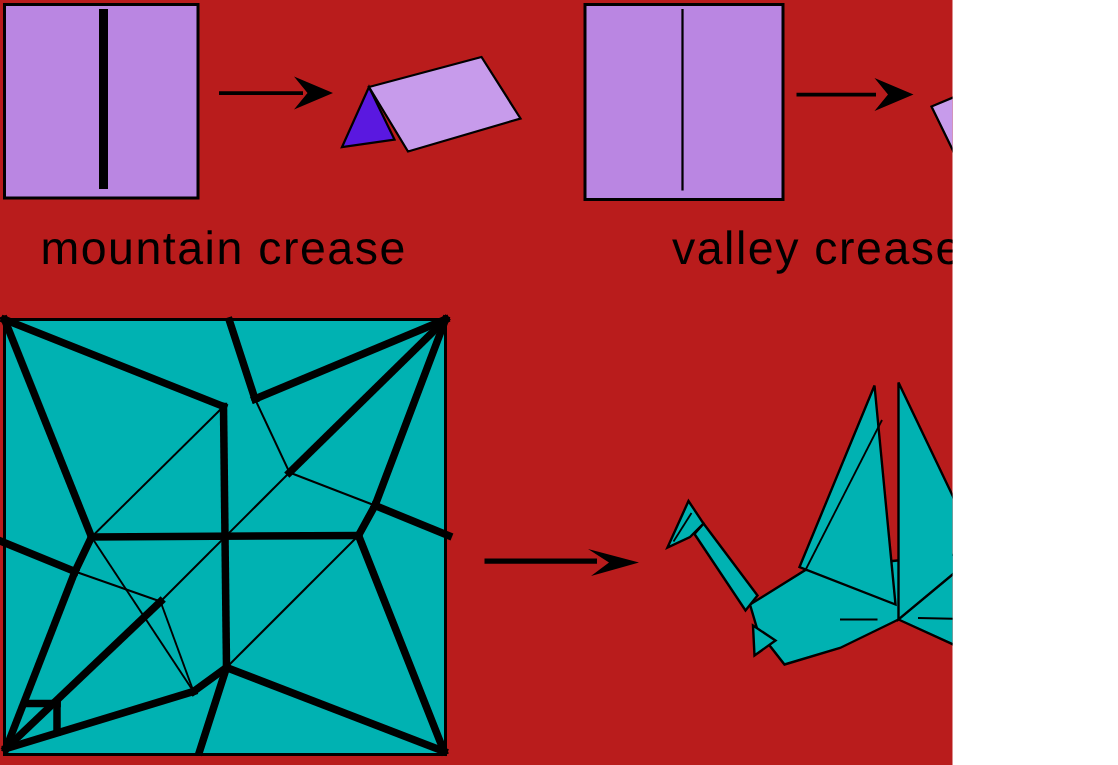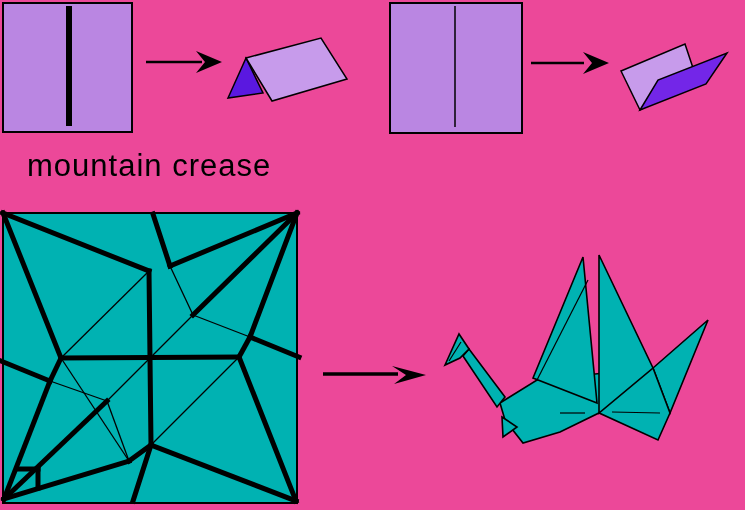--- a/index.html
+++ b/index.html
@@ -1,16 +1,16 @@
 <!DOCTYPE html>
 <html><head>
 <meta charset="utf-8">
 <style>
   html,body{margin:0;padding:0;background:#ffffff;}
-  #stage{position:relative;width:745px;height:510px;background:#ec4899;overflow:hidden;
+  #stage{position:relative;width:635px;height:510px;background:#b91c1c;overflow:hidden;
          font-family:"Liberation Sans", sans-serif;}
   #diagram-canvas{position:absolute;left:0;top:0;}
   .fig-label{position:absolute;color:#000;font-size:31px;letter-spacing:1px;white-space:nowrap;}
   #mountain-label{left:27px;top:148px;}
   #valley-label{left:448px;top:148px;}
 </style>
 </head>
 <body>
 
 <div id="stage">
@@ -65,13 +65,14 @@
       <polygon points="533,378 583,257 597,403" fill="#00b2b2" stroke="#000000" stroke-width="1.6" stroke-linejoin="miter"></polygon>
       <polygon points="599,255 599,413 653,368" fill="#00b2b2" stroke="#000000" stroke-width="1.6" stroke-linejoin="miter"></polygon>
       <polygon points="463,356 469,349 505,397 497,407" fill="#00b2b2" stroke="#000000" stroke-width="1.6" stroke-linejoin="miter"></polygon>
       <polygon points="445,365 459,334 469,349 460,358" fill="#00b2b2" stroke="#000000" stroke-width="1.6" stroke-linejoin="miter"></polygon>
       <line x1="537" y1="380" x2="588" y2="280" stroke="#000000" stroke-width="1.2" stroke-linecap="butt"></line>
       <line x1="560" y1="413" x2="585" y2="413" stroke="#000000" stroke-width="1.2" stroke-linecap="butt"></line>
       <line x1="612" y1="412" x2="660" y2="413" stroke="#000000" stroke-width="1.2" stroke-linecap="butt"></line>
       <line x1="449" y1="361" x2="461" y2="342" stroke="#000000" stroke-width="1.2" stroke-linecap="butt"></line>
     </svg>
   <div class="fig-label" id="mountain-label">mountain crease</div>
+  <div class="fig-label" id="valley-label">valley crease</div>
 </div>
 
 </body></html>

